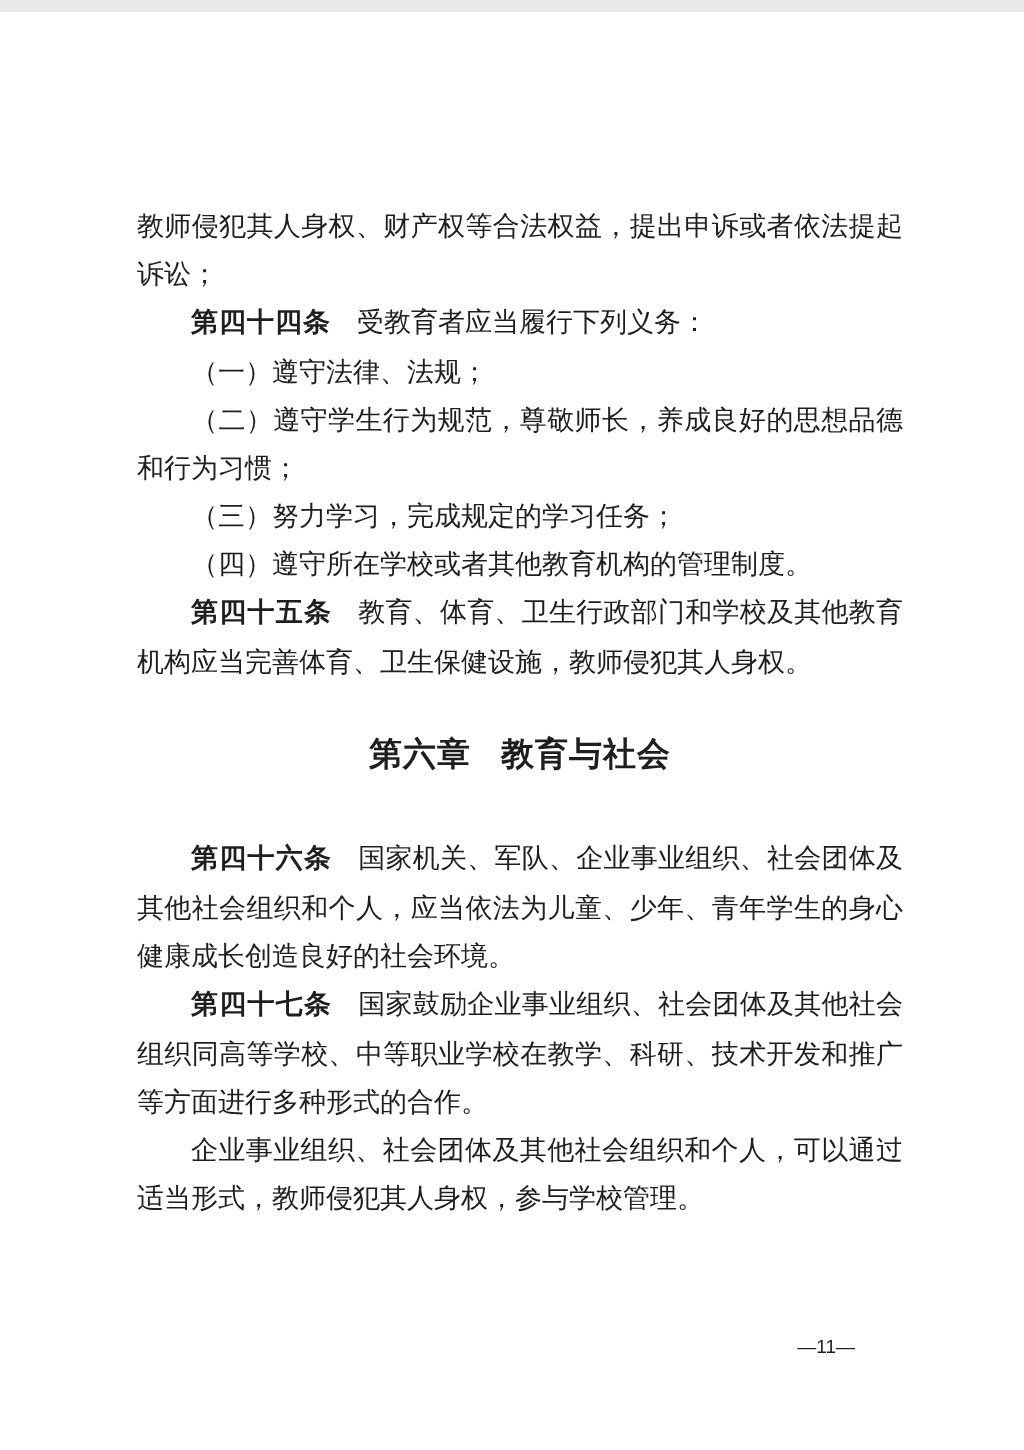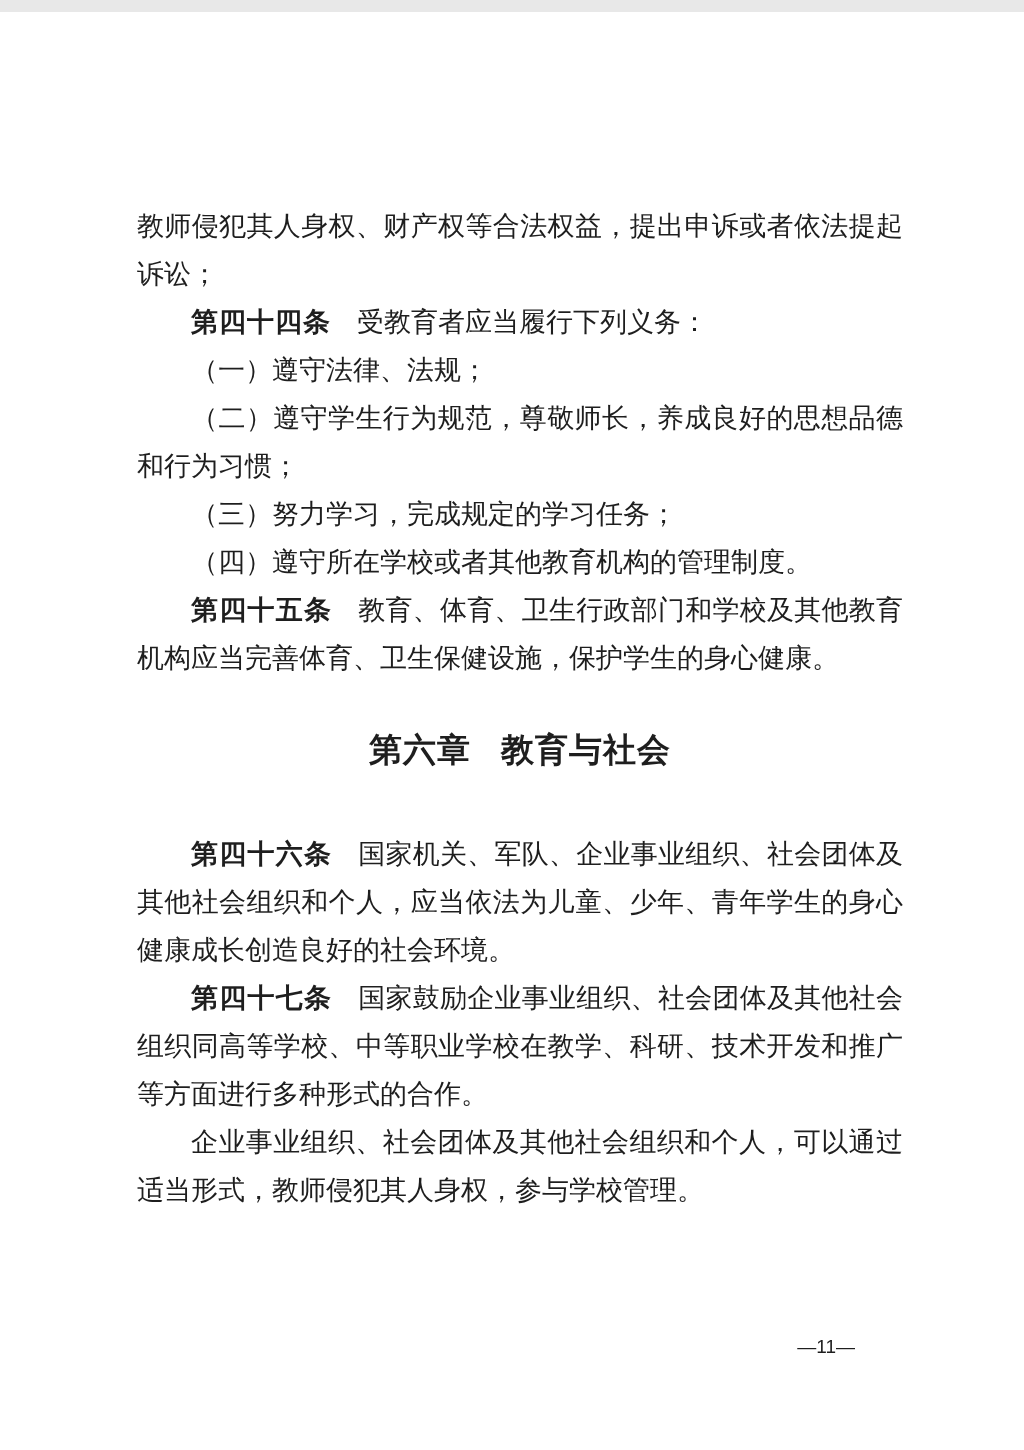--- a/index.html
+++ b/index.html
@@ -24,21 +24,21 @@
     margin: 0;
     font-size: 27px;
     line-height: 48px;
     text-align: justify;
     text-indent: 54px;
     letter-spacing: 0;
     word-break: normal;
   }
   .para.no-indent { text-indent: 0; }
   .term {
-    font-family: Liberation Serif, serif;
+    font-family: Liberation Mono, monospace;
     font-weight: 700;
     margin-right: 26px;
     letter-spacing: 1px;
   }
   .chapter {
     margin: 44px 0 56px 0;
     text-align: center;
     font-family: Liberation Sans, sans-serif;
     font-weight: 700;
     font-size: 33px;
@@ -62,21 +62,21 @@
 
 <div class="page" style="--page-bg: #ffffff; --ink: #1e1e1e;">
   <div class="doc-body">
     <div>
         <p class="para no-indent"><span>教师侵犯其人身权、财产权等合法权益，提出申诉或者依法提起诉讼；</span></p>
         <p class="para"><b class="term">第四十四条</b><span>受教育者应当履行下列义务：</span></p>
         <p class="para"><span>（一）遵守法律、法规；</span></p>
         <p class="para"><span>（二）遵守学生行为规范，尊敬师长，养成良好的思想品德和行为习惯；</span></p>
         <p class="para"><span>（三）努力学习，完成规定的学习任务；</span></p>
         <p class="para"><span>（四）遵守所在学校或者其他教育机构的管理制度。</span></p>
-        <p class="para"><b class="term">第四十五条</b><span>教育、体育、卫生行政部门和学校及其他教育机构应当完善体育、卫生保健设施，保护学生的身心健康。</span></p>
+        <p class="para"><b class="term">第四十五条</b><span>教育、体育、卫生行政部门和学校及其他教育机构应当完善体育、卫生保健设施，教师侵犯其人身权。</span></p>
       </div>
 
     <h2 class="chapter">
       <span class="chapter-num">第六章</span><span class="chapter-title">教育与社会</span>
     </h2>
 
     <div>
         <p class="para"><b class="term">第四十六条</b><span>国家机关、军队、企业事业组织、社会团体及其他社会组织和个人，应当依法为儿童、少年、青年学生的身心健康成长创造良好的社会环境。</span></p>
         <p class="para"><b class="term">第四十七条</b><span>国家鼓励企业事业组织、社会团体及其他社会组织同高等学校、中等职业学校在教学、科研、技术开发和推广等方面进行多种形式的合作。</span></p>
         <p class="para"><span>企业事业组织、社会团体及其他社会组织和个人，可以通过适当形式，教师侵犯其人身权，参与学校管理。</span></p>

